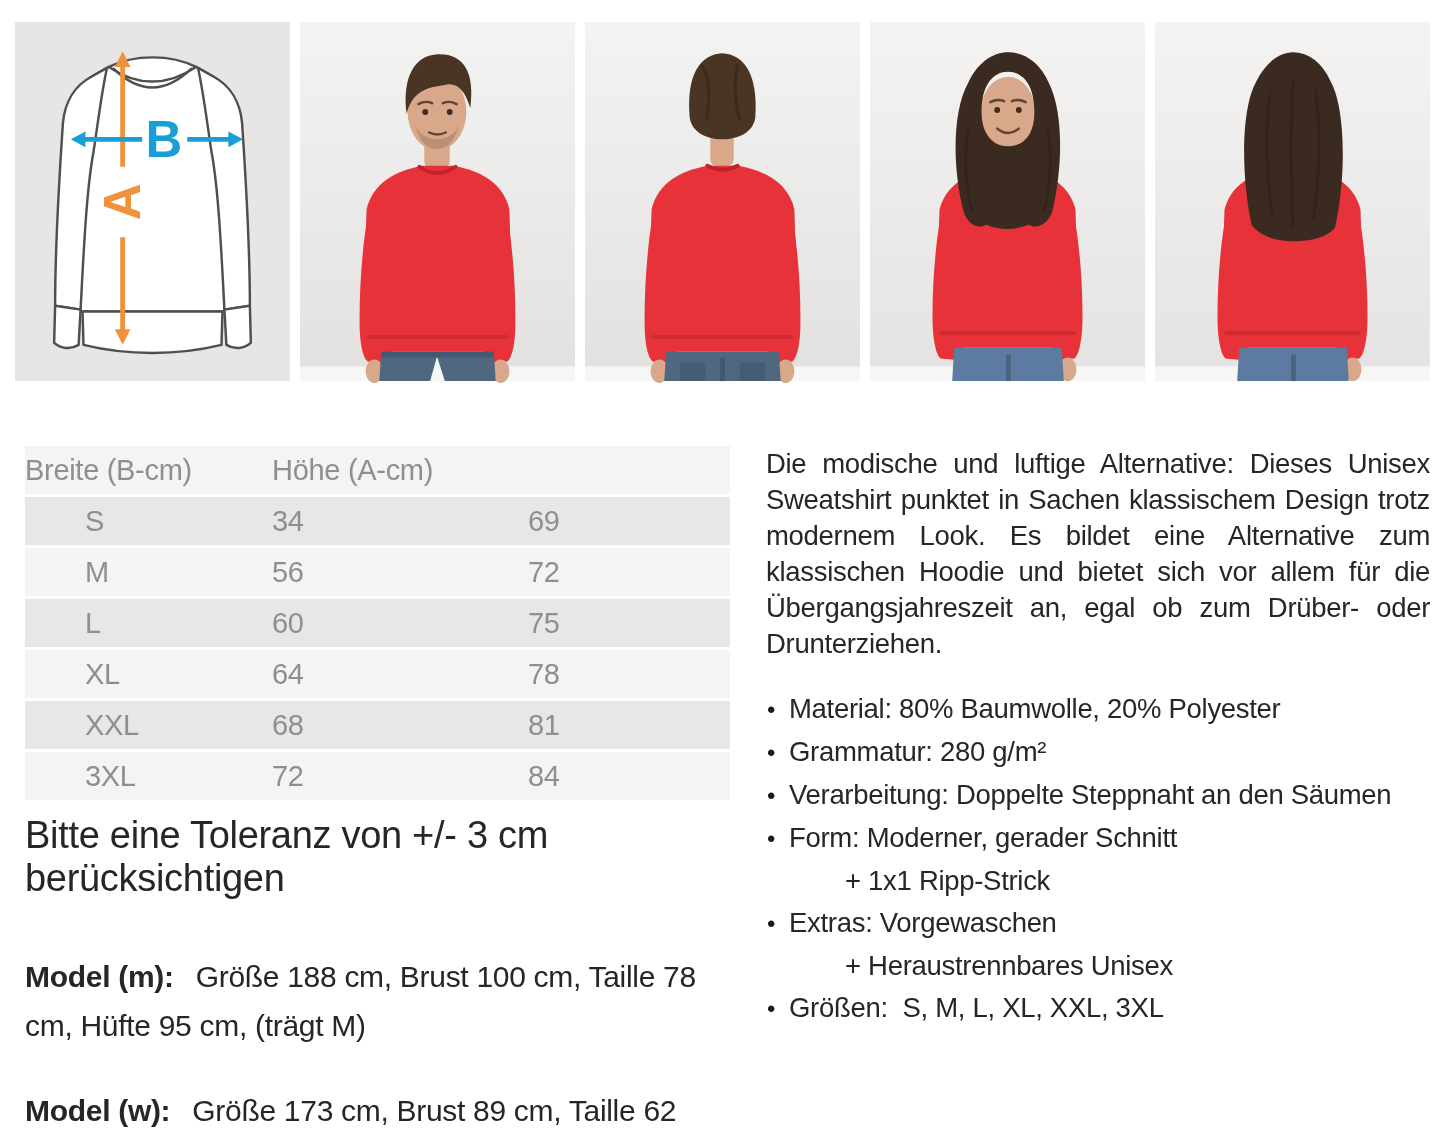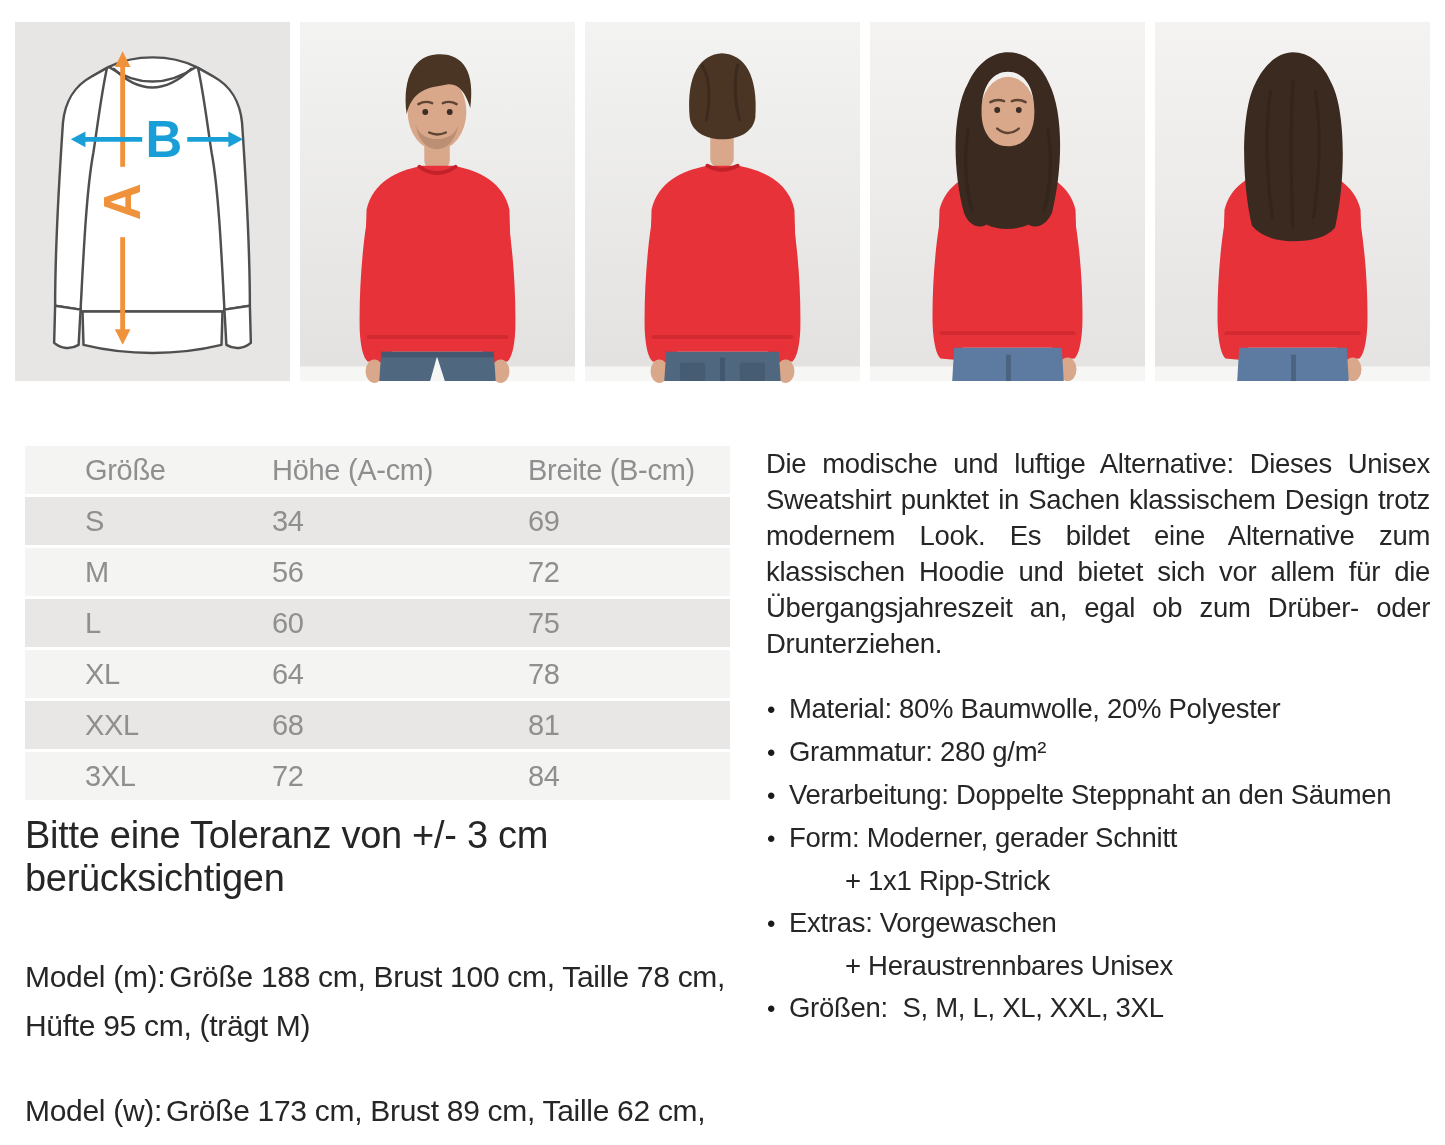--- a/index.html
+++ b/index.html
@@ -15,21 +15,21 @@
   .content{display:grid;grid-template-columns:705px 1fr;column-gap:24px;padding:61px 15px 0 25px;align-items:start}
   
   .size-table{display:flex;flex-direction:column;gap:3px}
   .trow{display:grid;grid-template-columns:247px 256px 1fr;height:48px;align-items:center;background:#f4f4f3}
   .trow.alt{background:#e8e7e6}
   .tc{font-size:29px;letter-spacing:-0.3px;color:var(--c-table-text,#8f8f8f)}
   .tc.c1{padding-left:60px}
   .tolerance{font-size:38px;letter-spacing:-0.3px;margin:14px 0 0 0}
   .model-info{font-size:30px;line-height:49px;letter-spacing:-0.3px;margin:52px 0 0 0}
   .model-info.second{margin-top:36px}
-  .mlabel{font-weight:normal;margin-right:4px}
+  .mlabel{font-weight:bold;margin-right:22px}
   
   .description{font-size:27.5px;line-height:36px;letter-spacing:-0.3px;text-align:justify;margin:0 0 0 12px}
   .features{list-style:none;margin:26px 0 0 0;padding:0 0 0 13px;font-size:27.5px;letter-spacing:-0.3px}
   .feature{display:flex;flex-wrap:wrap;align-items:baseline;line-height:42px}
   .dot{width:22px;font-size:24px;color:#1a1a1a}
   .ftext{flex:1;white-space:pre-wrap}
   .fsub{width:100%;padding-left:78px;line-height:42px;white-space:pre-wrap}
   
   .sv-outline{fill:#ffffff;stroke:#4f4f4f;stroke-width:2.5;stroke-linejoin:round}
   .sv-line{fill:none;stroke:#4f4f4f;stroke-width:2.5;stroke-linecap:round}
@@ -210,23 +210,22 @@
       </g>
     </svg>
   </div>
 </div>
 
 <div class="content">
 
   <div>
     <div class="size-table">
       <div class="trow">
-        <div class="tc c1">Größe</div>
+        <div class="tc">Breite (B-cm)</div>
         <div class="tc">Höhe (A-cm)</div>
-        <div class="tc">Breite (B-cm)</div>
       </div>
       <div class="trow alt">
         <div class="tc c1">S</div>
         <div class="tc">34</div>
         <div class="tc">69</div>
       </div>
       <div class="trow">
         <div class="tc c1">M</div>
         <div class="tc">56</div>
         <div class="tc">72</div>

